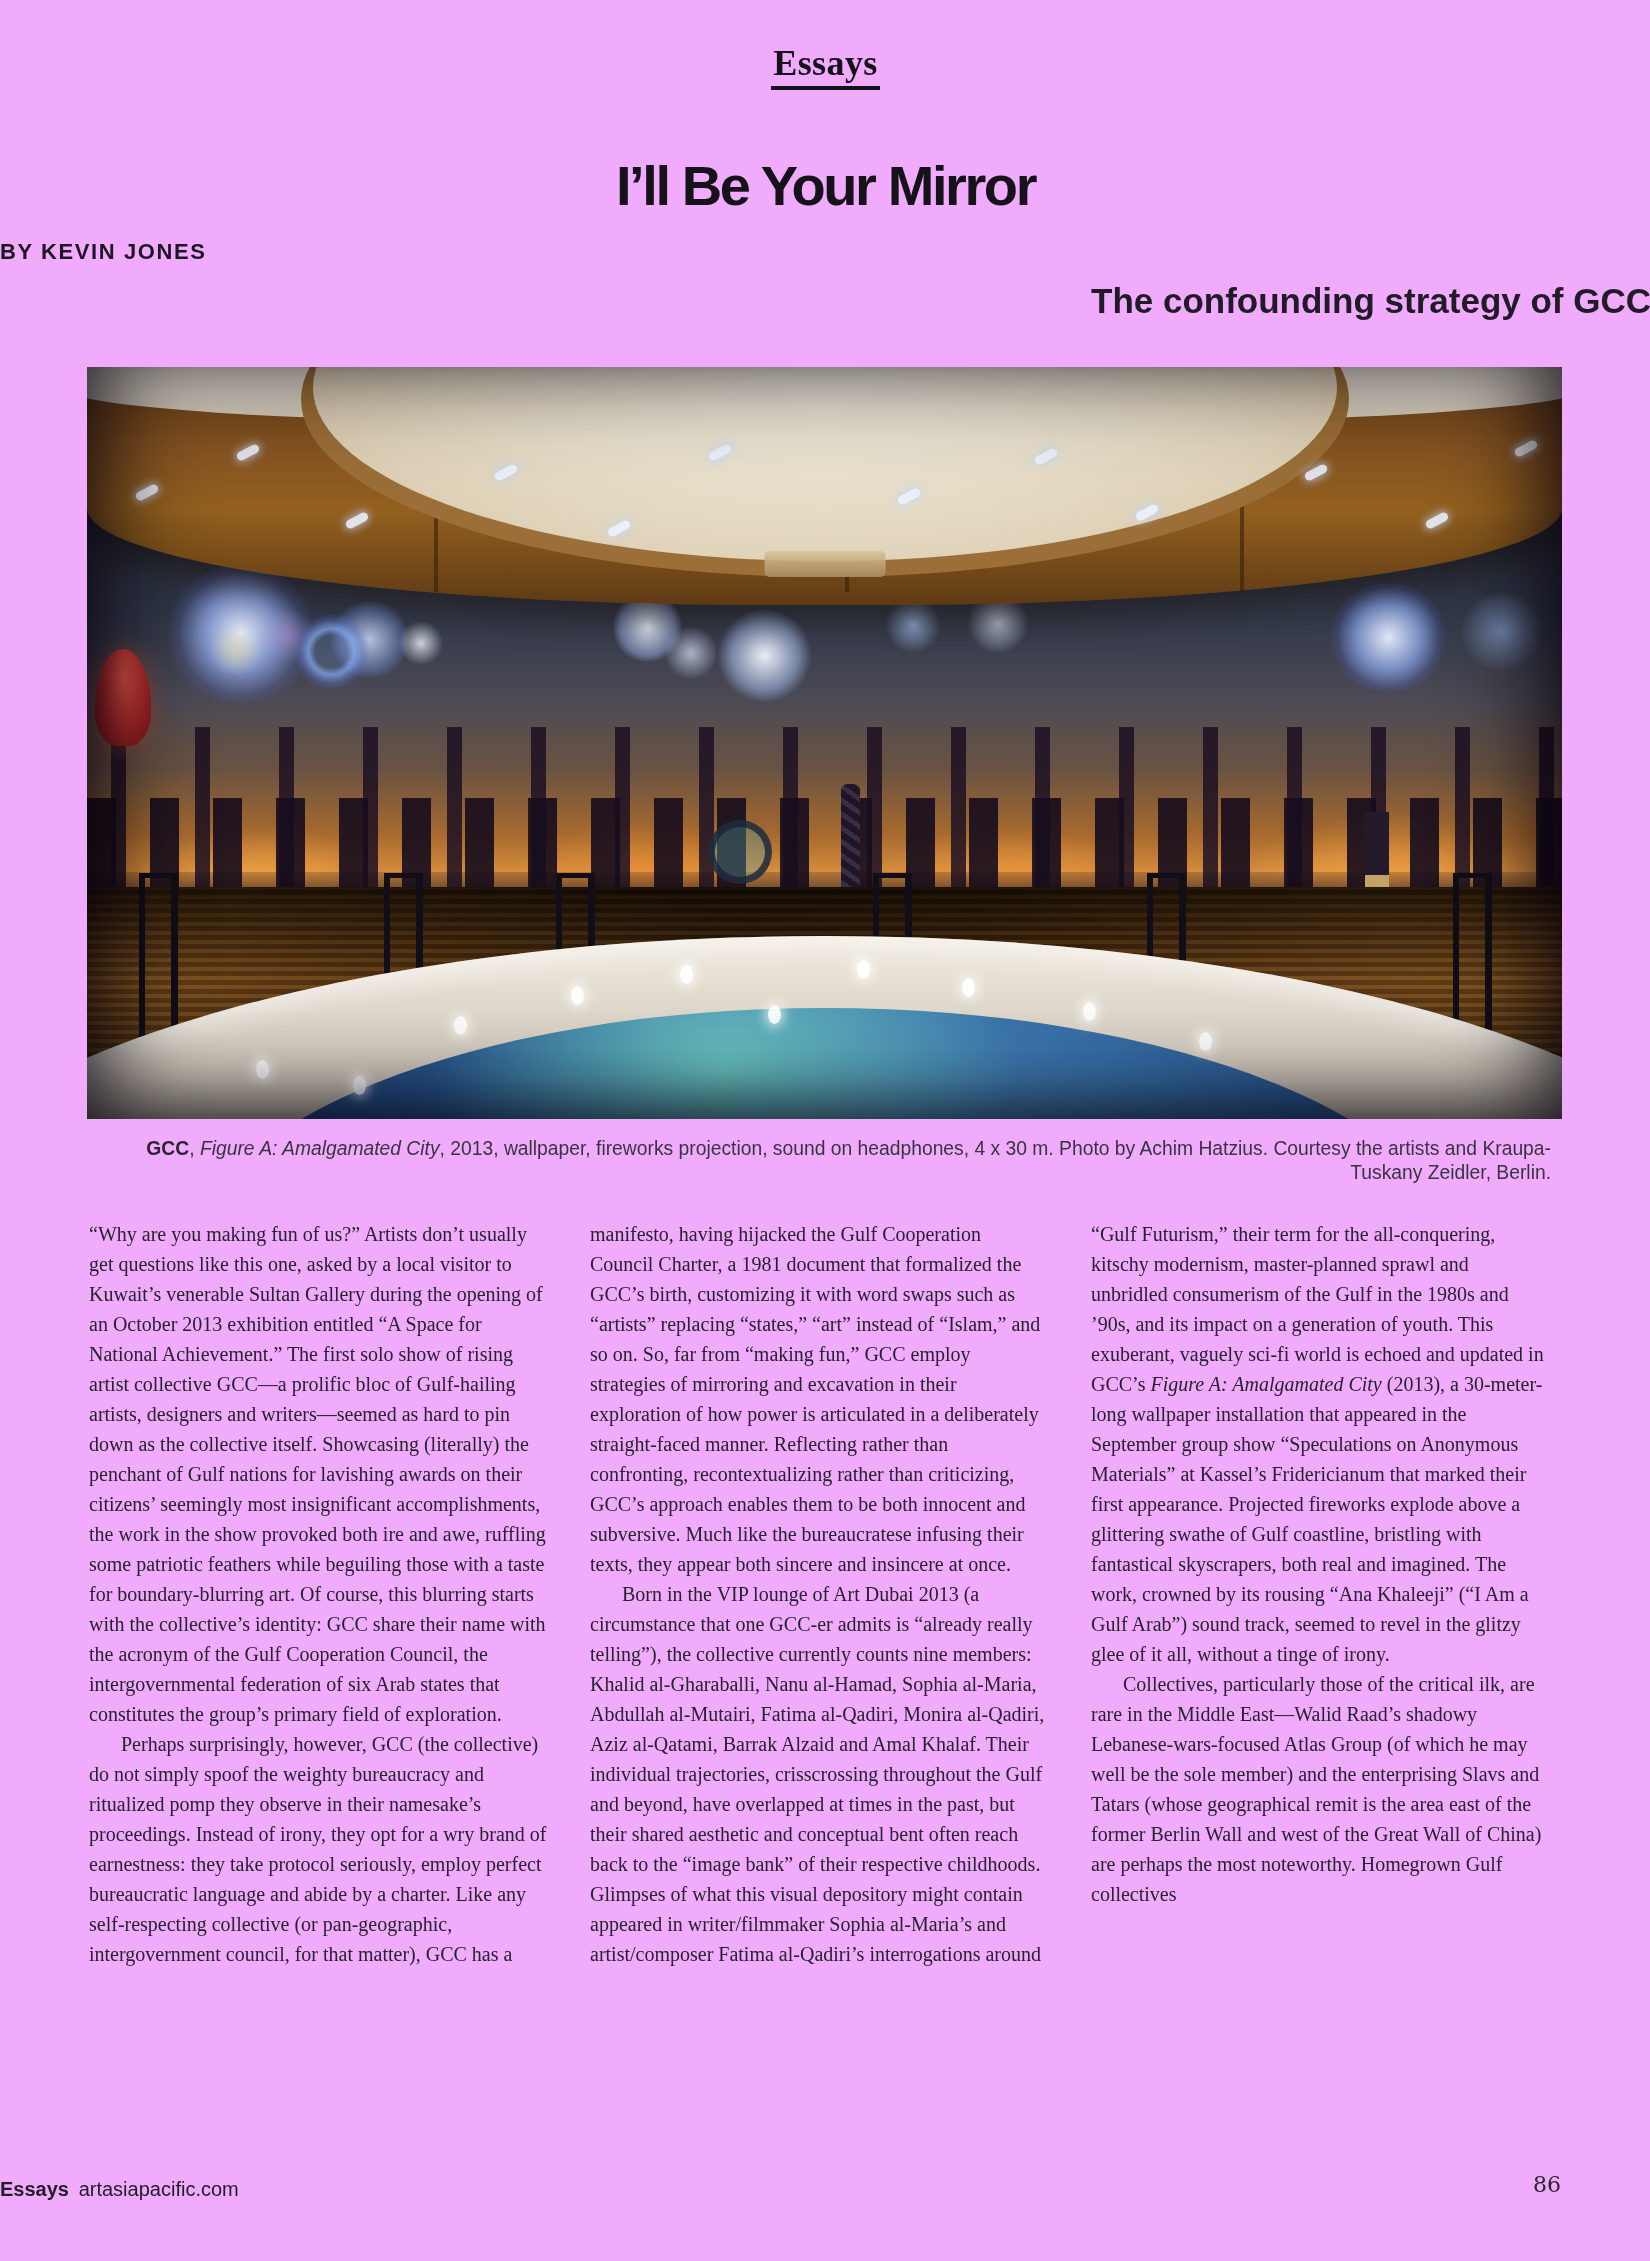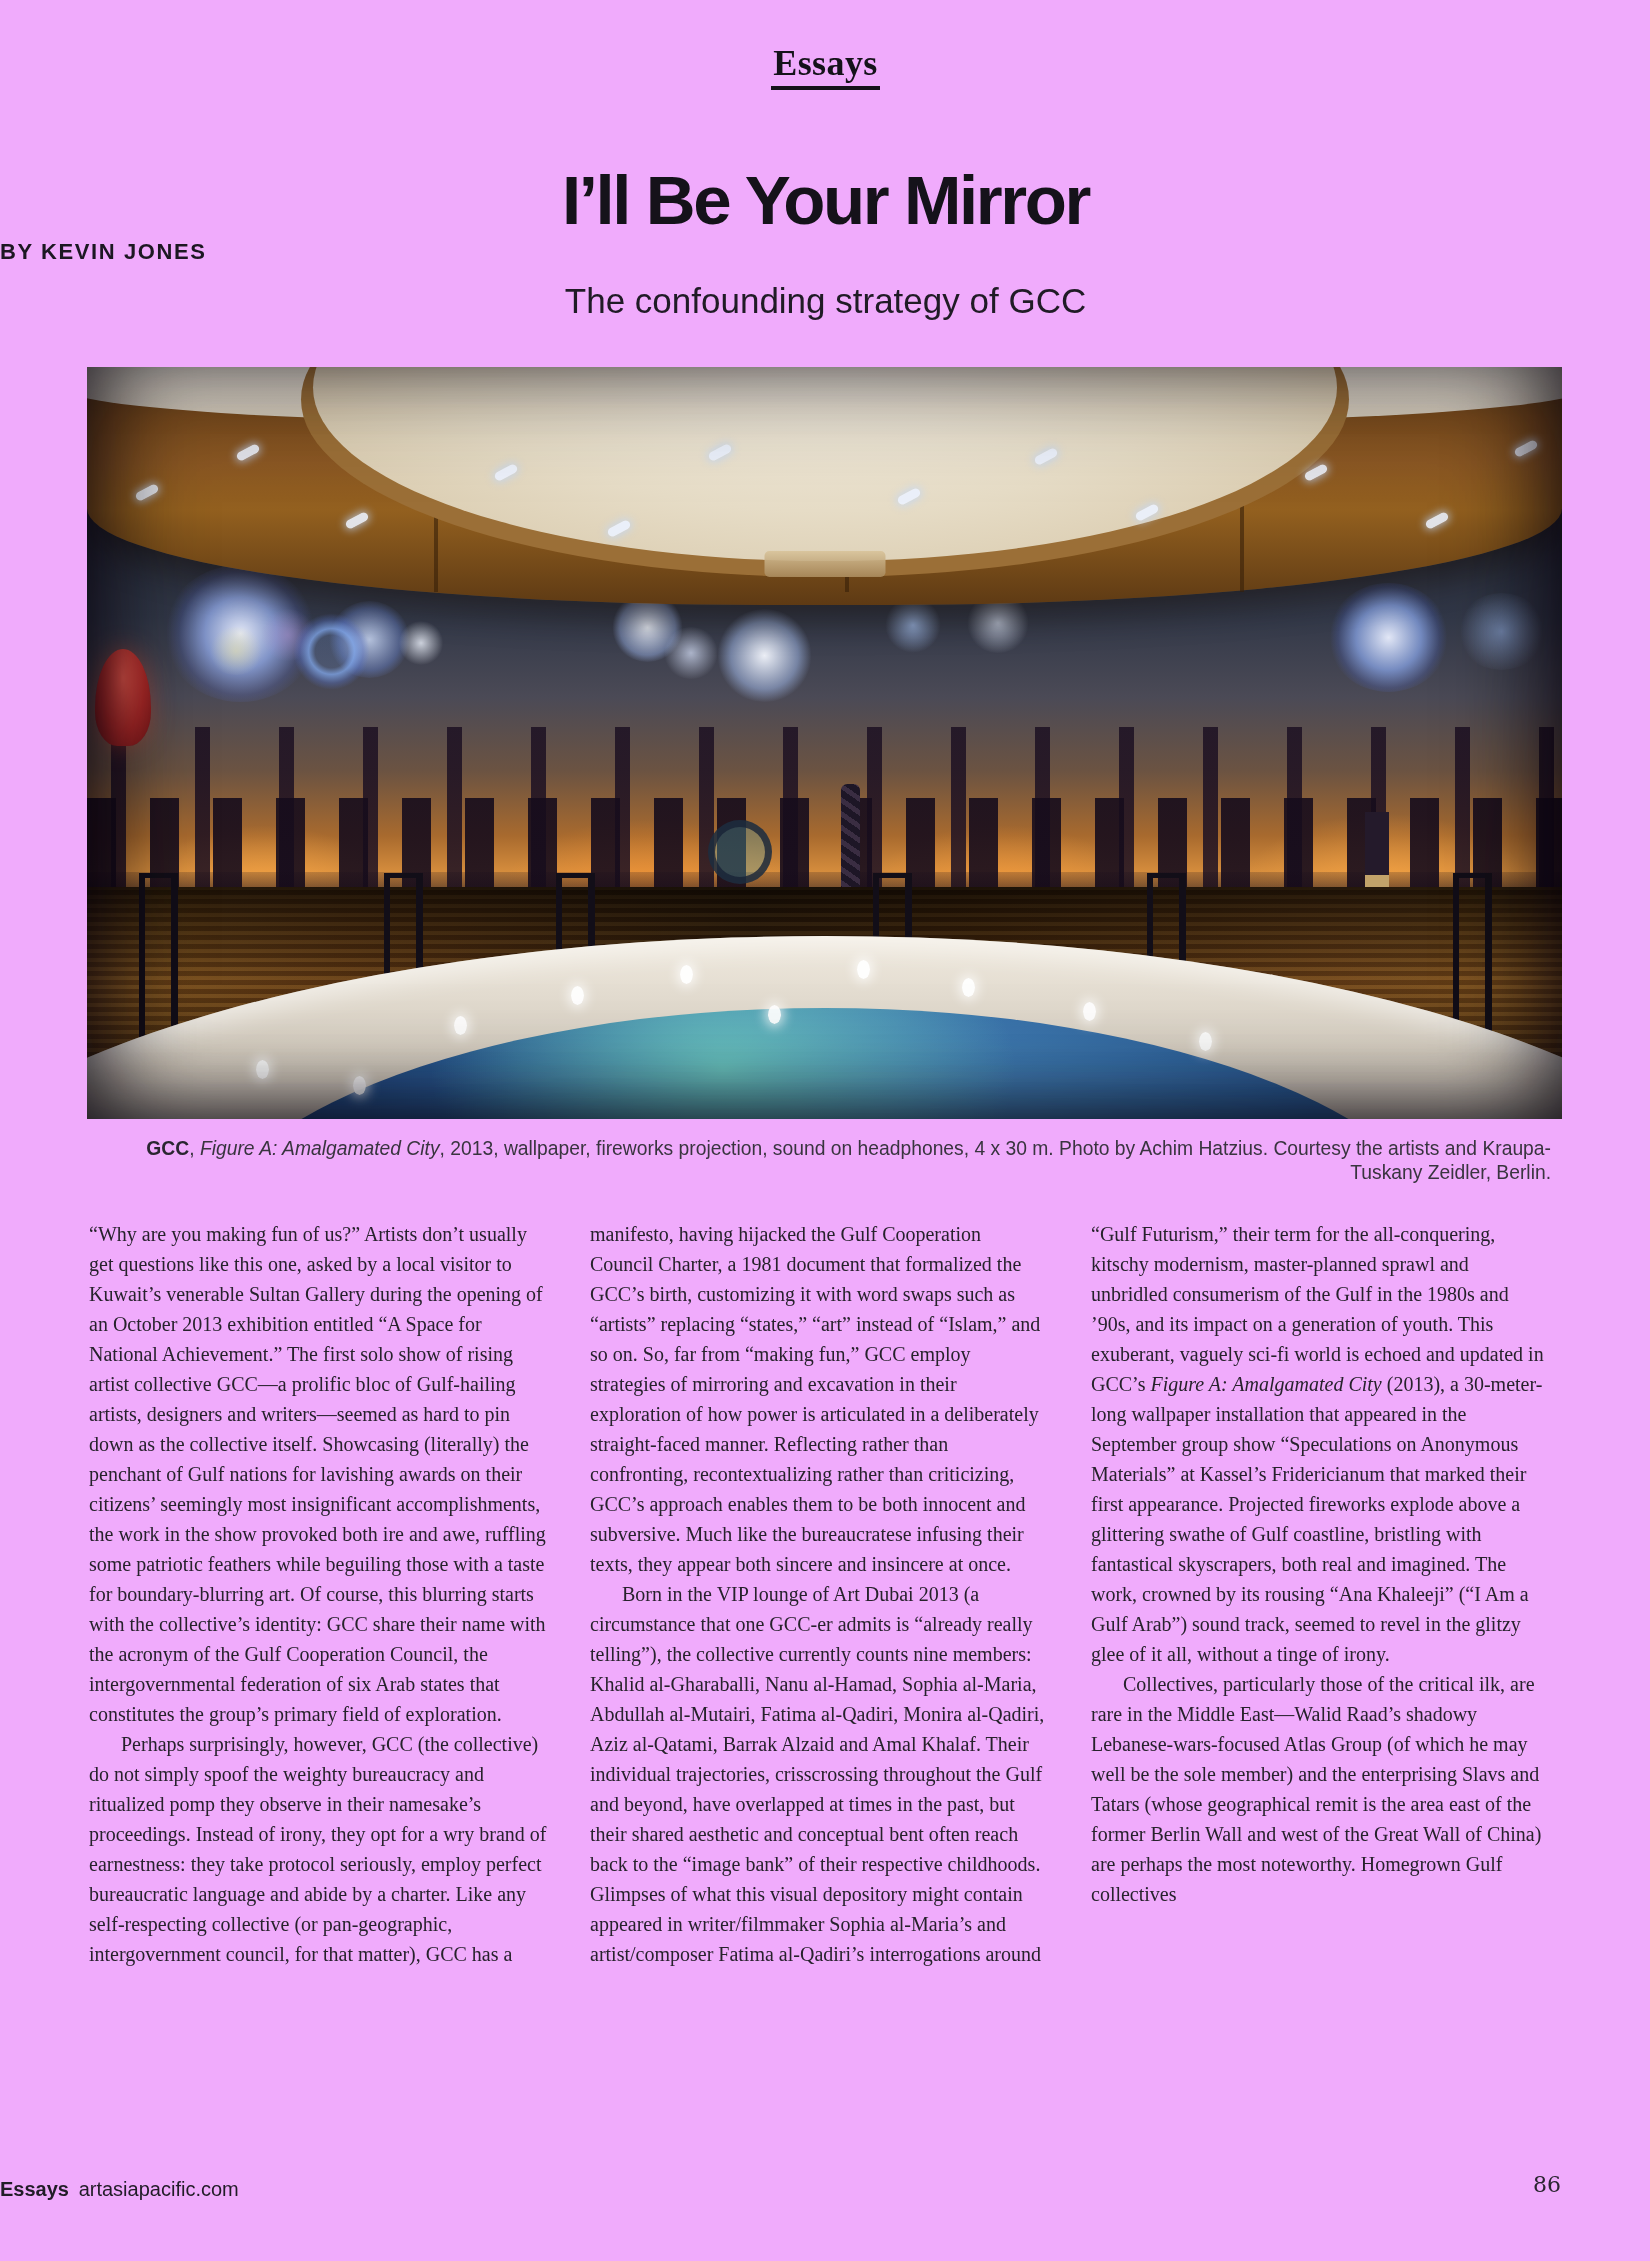--- a/index.html
+++ b/index.html
@@ -11,29 +11,29 @@
   }
   
   .kicker-wrap { position:absolute; top:42px; left:0; width:100%; text-align:center; }
   .kicker {
     display:inline-block; font-family:"Liberation Serif", serif; font-weight:700;
     font-size:36px; letter-spacing:0.4px; padding:0 2.4px 2.4px 2.4px;
     border-bottom:4.8px solid #15121a; color:#15121a;
   }
   .title {
     position:absolute; top:119px; left:0; width:100%; text-align:center;
-    font-weight:700; font-size:69px; line-height:1.05; letter-spacing:-2.4px; color:#15121a;
+    font-weight:700; font-size:56px; line-height:1.05; letter-spacing:-2.4px; color:#15121a;
   }
   .byline {
     position:absolute; top:239px; left:0; width:100%; text-align:left;
     font-weight:700; font-size:22px; letter-spacing:1.6px; color:#1c1722;
   }
   .subtitle {
-    position:absolute; top:281px; left:0; width:100%; text-align:center;
-    font-weight:400; font-size:35px; letter-spacing:0; color:#201b26;
+    position:absolute; top:281px; left:0; width:100%; text-align:right;
+    font-weight:700; font-size:35px; letter-spacing:0; color:#201b26;
   }
   
   .photo {
     position:absolute; left:87px; top:367px; width:1475px; height:752px;
     overflow:hidden; background:#1d1e27;
   }
   .photo * { position:absolute; }
   .sky { left:0; top:135px; width:100%; height:407px;
     background:linear-gradient(to bottom,#272b38 0%,#323848 28%,#4b4a56 48%,#6b5342 66%,#a86a2e 82%,#e09540 93%,#f2ae52 100%); }
   .glow { left:0; bottom:16px; width:100%; height:121px;

